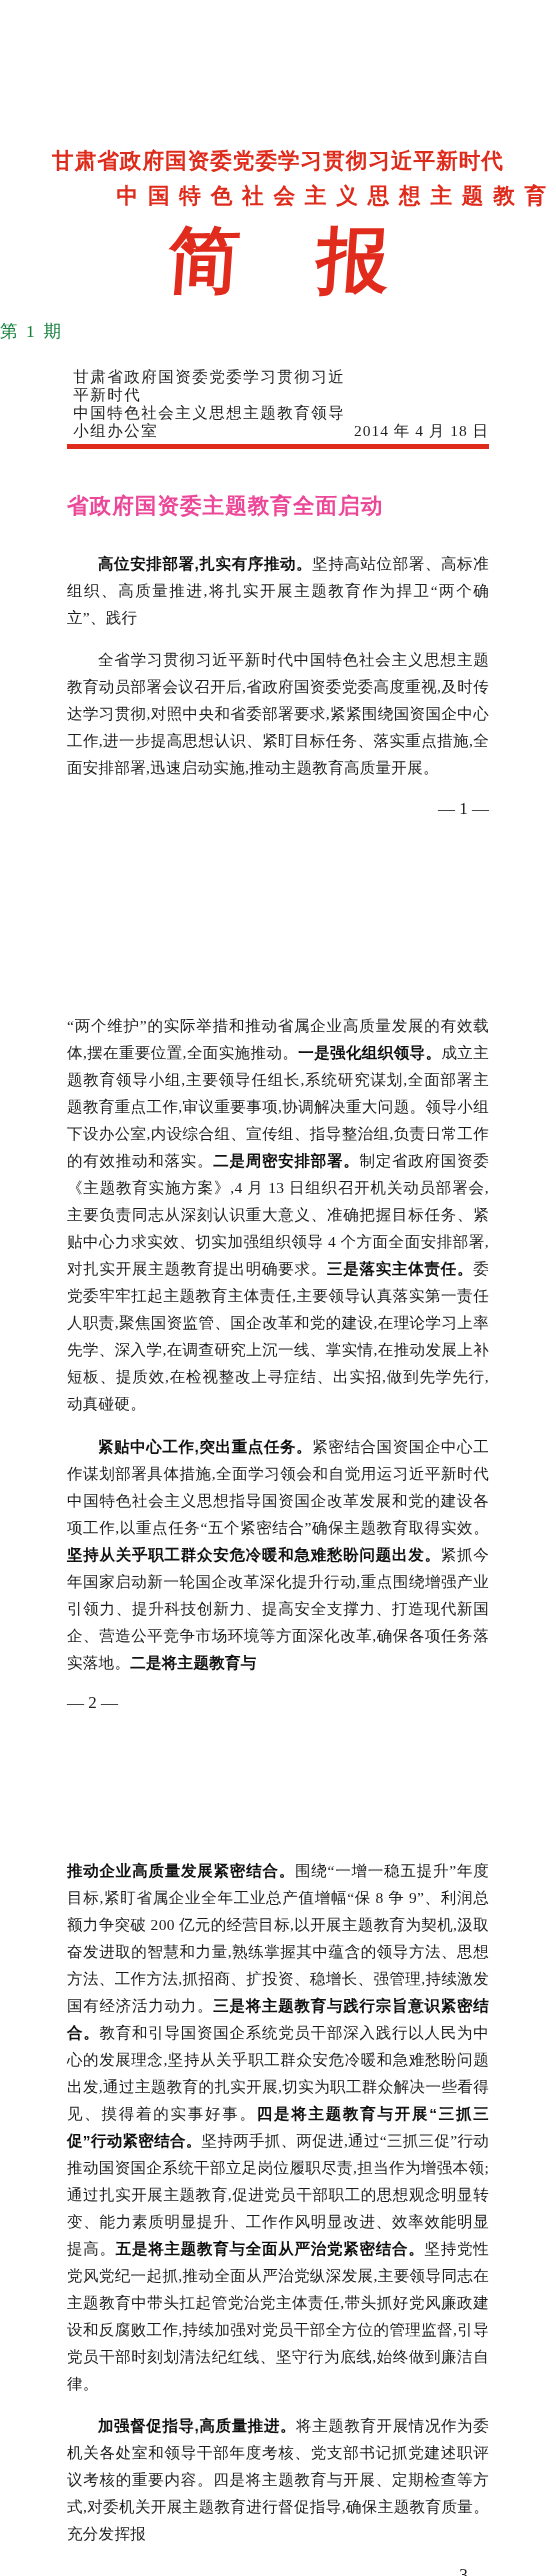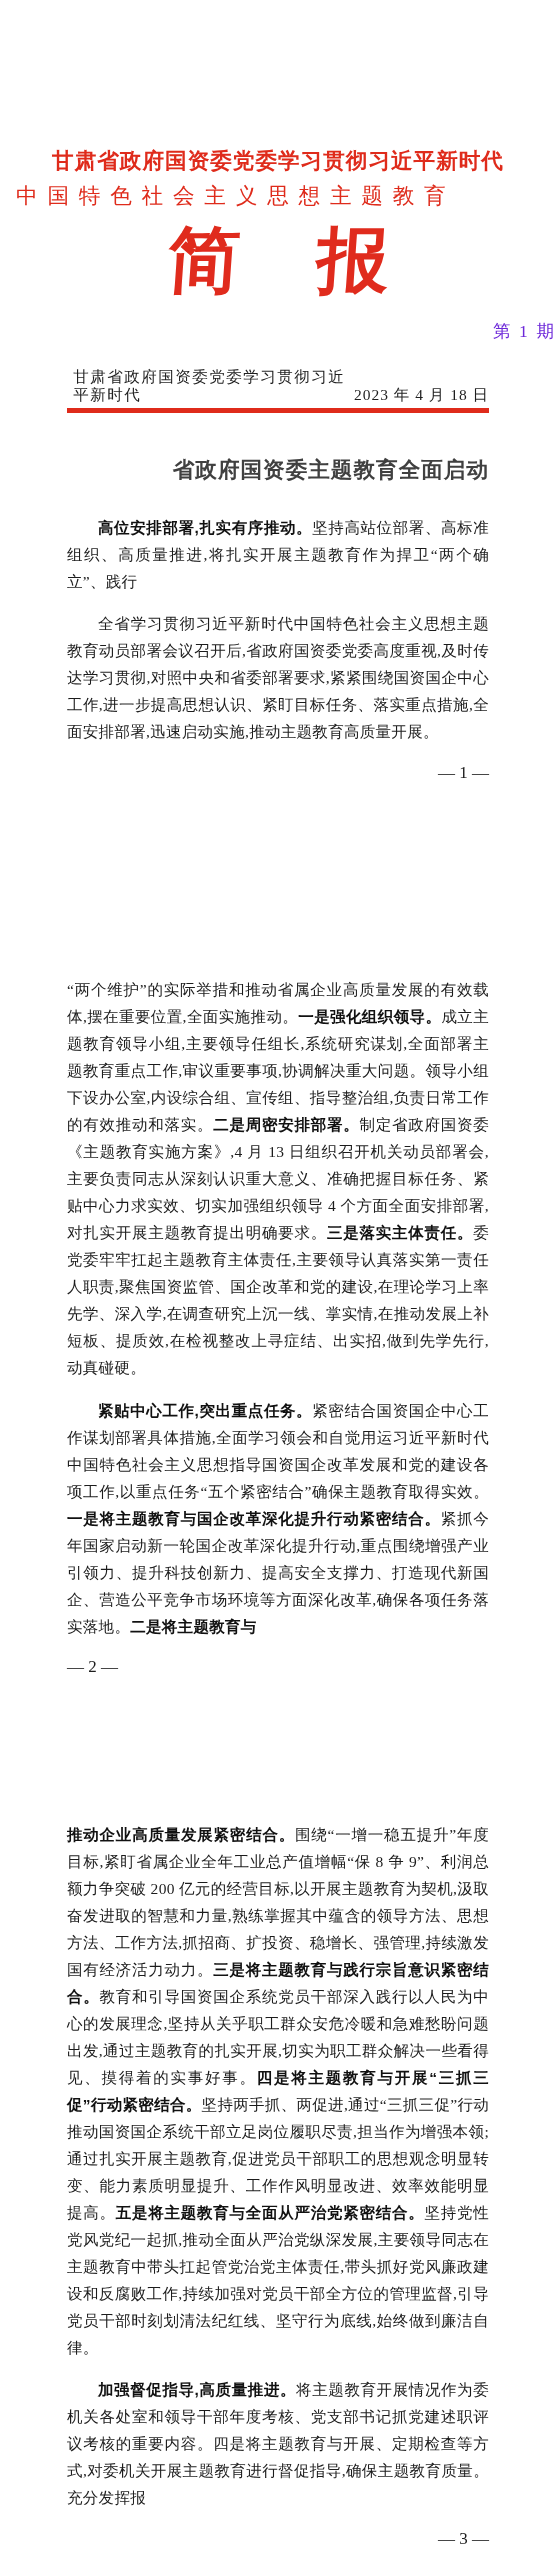--- a/index.html
+++ b/index.html
@@ -17,58 +17,58 @@
   
   .mast1{
     margin-top:147px;
     text-align:center;
     color:#df2b1b;
     font-size:21.6px;line-height:28px;
     font-weight:bold;letter-spacing:1px;
   }
   .mast2{
     margin-top:7.2px;
-    text-align:left;
+    text-align:right;
     color:#df2b1b;
     font-size:21.6px;line-height:28px;
-    font-weight:normal;
-    letter-spacing:9.8px;padding-left:16px;
+    font-weight:bold;
+    letter-spacing:9.8px;padding-left:7px;
   }
   .brand{
     margin-top:5.2px;
     display:flex;justify-content:center;align-items:center;
     gap:77px;
     color:#e02b1d;
     font-size:72px;line-height:92px;
     font-weight:bold;
   }
   .brand span{display:inline-block;transform:skewX(-4deg);}
   .issue{
     margin-top:13.4px;
-    text-align:right;
+    text-align:left;
     font-size:17.5px;line-height:21.6px;
-    color:#6d28d9;letter-spacing:2.1px;
+    color:#15803d;letter-spacing:2.1px;
   }
   .pubrow{
     display:flex;justify-content:space-between;align-items:flex-end;
     margin:26px 67px 0 67px;
   }
   .publines{font-size:15.5px;line-height:18px;color:#1e1e1e;letter-spacing:1.5px;padding-left:6.2px;}
   .pubdate{font-size:15.5px;line-height:18px;color:#1e1e1e;letter-spacing:1px;white-space:nowrap;}
   .rule{
     margin:4.1px 67px 0 67px;
     height:4.1px;background:#df2b1b;
   }
 
   
   .atitle{
     margin:43px 67px 0 67px;
-    text-align:right;
+    text-align:left;
     font-size:21.6px;line-height:29px;
-    font-weight:bold;color:#404040;
+    font-weight:bold;color:#ec4899;
     letter-spacing:1px;
   }
   .pagebody{display:block;margin:0 67px;}
   .pagebody .para{
     font-size:15.5px;line-height:27px;
     text-align:justify;
     color:#1c1c1c;
     letter-spacing:0.3px;
   }
   .pagebody .para.indent{text-indent:2em;}
@@ -95,39 +95,40 @@
   <div class="brand">
     <span>简</span>
     <span>报</span>
   </div>
 
   <div class="issue">第 1 期</div>
 
   <div class="pubrow">
     <div class="publines">
       <div>甘肃省政府国资委党委学习贯彻习近平新时代</div>
+      <div>中国特色社会主义思想主题教育领导小组办公室</div>
     </div>
-    <div class="pubdate">2023 年 4 月 18 日</div>
+    <div class="pubdate">2014 年 4 月 18 日</div>
   </div>
 
   <div class="rule"></div>
 
   <h1 class="atitle">省政府国资委主题教育全面启动</h1>
 
   <section class="pagebody pb1">
       <p class="para indent"><b>高位安排部署,扎实有序推动。</b><span>坚持高站位部署、高标准组织、高质量推进,将扎实开展主题教育作为捍卫“两个确立”、践行</span></p>
       <p class="para indent"><span>全省学习贯彻习近平新时代中国特色社会主义思想主题教育动员部署会议召开后,省政府国资委党委高度重视,及时传达学习贯彻,对照中央和省委部署要求,紧紧围绕国资国企中心工作,进一步提高思想认识、紧盯目标任务、落实重点措施,全面安排部署,迅速启动实施,推动主题教育高质量开展。</span></p>
     </section>
   <div class="pagenum pn-r">— 1 —</div>
 
   <div class="sp" style="height:177px"></div>
 
   <section class="pagebody pb2">
       <p class="para"><span>“两个维护”的实际举措和推动省属企业高质量发展的有效载体,摆在重要位置,全面实施推动。</span><b>一是强化组织领导。</b><span>成立主题教育领导小组,主要领导任组长,系统研究谋划,全面部署主题教育重点工作,审议重要事项,协调解决重大问题。领导小组下设办公室,内设综合组、宣传组、指导整治组,负责日常工作的有效推动和落实。</span><b>二是周密安排部署。</b><span>制定省政府国资委《主题教育实施方案》,4 月 13 日组织召开机关动员部署会,主要负责同志从深刻认识重大意义、准确把握目标任务、紧贴中心力求实效、切实加强组织领导 4 个方面全面安排部署,对扎实开展主题教育提出明确要求。</span><b>三是落实主体责任。</b><span>委党委牢牢扛起主题教育主体责任,主要领导认真落实第一责任人职责,聚焦国资监管、国企改革和党的建设,在理论学习上率先学、深入学,在调查研究上沉一线、掌实情,在推动发展上补短板、提质效,在检视整改上寻症结、出实招,做到先学先行,动真碰硬。</span></p>
-      <p class="para indent"><b>紧贴中心工作,突出重点任务。</b><span>紧密结合国资国企中心工作谋划部署具体措施,全面学习领会和自觉用运习近平新时代中国特色社会主义思想指导国资国企改革发展和党的建设各项工作,以重点任务“五个紧密结合”确保主题教育取得实效。</span><b>一是将主题教育与国企改革深化提升行动紧密结合。</b><span>紧抓今年国家启动新一轮国企改革深化提升行动,重点围绕增强产业引领力、提升科技创新力、提高安全支撑力、打造现代新国企、营造公平竞争市场环境等方面深化改革,确保各项任务落实落地。</span><b>二是将主题教育与</b></p>
+      <p class="para indent"><b>紧贴中心工作,突出重点任务。</b><span>紧密结合国资国企中心工作谋划部署具体措施,全面学习领会和自觉用运习近平新时代中国特色社会主义思想指导国资国企改革发展和党的建设各项工作,以重点任务“五个紧密结合”确保主题教育取得实效。</span><b>坚持从关乎职工群众安危冷暖和急难愁盼问题出发。</b><span>紧抓今年国家启动新一轮国企改革深化提升行动,重点围绕增强产业引领力、提升科技创新力、提高安全支撑力、打造现代新国企、营造公平竞争市场环境等方面深化改革,确保各项任务落实落地。</span><b>二是将主题教育与</b></p>
     </section>
   <div class="pagenum pn-l">— 2 —</div>
 
   <div class="sp" style="height:127px"></div>
 
   <section class="pagebody pb3">
       <p class="para"><b>推动企业高质量发展紧密结合。</b><span>围绕“一增一稳五提升”年度目标,紧盯省属企业全年工业总产值增幅“保 8 争 9”、利润总额力争突破 200 亿元的经营目标,以开展主题教育为契机,汲取奋发进取的智慧和力量,熟练掌握其中蕴含的领导方法、思想方法、工作方法,抓招商、扩投资、稳增长、强管理,持续激发国有经济活力动力。</span><b>三是将主题教育与践行宗旨意识紧密结合。</b><span>教育和引导国资国企系统党员干部深入践行以人民为中心的发展理念,坚持从关乎职工群众安危冷暖和急难愁盼问题出发,通过主题教育的扎实开展,切实为职工群众解决一些看得见、摸得着的实事好事。</span><b>四是将主题教育与开展“三抓三促”行动紧密结合。</b><span>坚持两手抓、两促进,通过“三抓三促”行动推动国资国企系统干部立足岗位履职尽责,担当作为增强本领;通过扎实开展主题教育,促进党员干部职工的思想观念明显转变、能力素质明显提升、工作作风明显改进、效率效能明显提高。</span><b>五是将主题教育与全面从严治党紧密结合。</b><span>坚持党性党风党纪一起抓,推动全面从严治党纵深发展,主要领导同志在主题教育中带头扛起管党治党主体责任,带头抓好党风廉政建设和反腐败工作,持续加强对党员干部全方位的管理监督,引导党员干部时刻划清法纪红线、坚守行为底线,始终做到廉洁自律。</span></p>
       <p class="para indent"><b>加强督促指导,高质量推进。</b><span>将主题教育开展情况作为委机关各处室和领导干部年度考核、党支部书记抓党建述职评议考核的重要内容。四是将主题教育与开展、定期检查等方式,对委机关开展主题教育进行督促指导,确保主题教育质量。充分发挥报</span></p>
     </section>
   <div class="pagenum pn-r">— 3 —</div>

